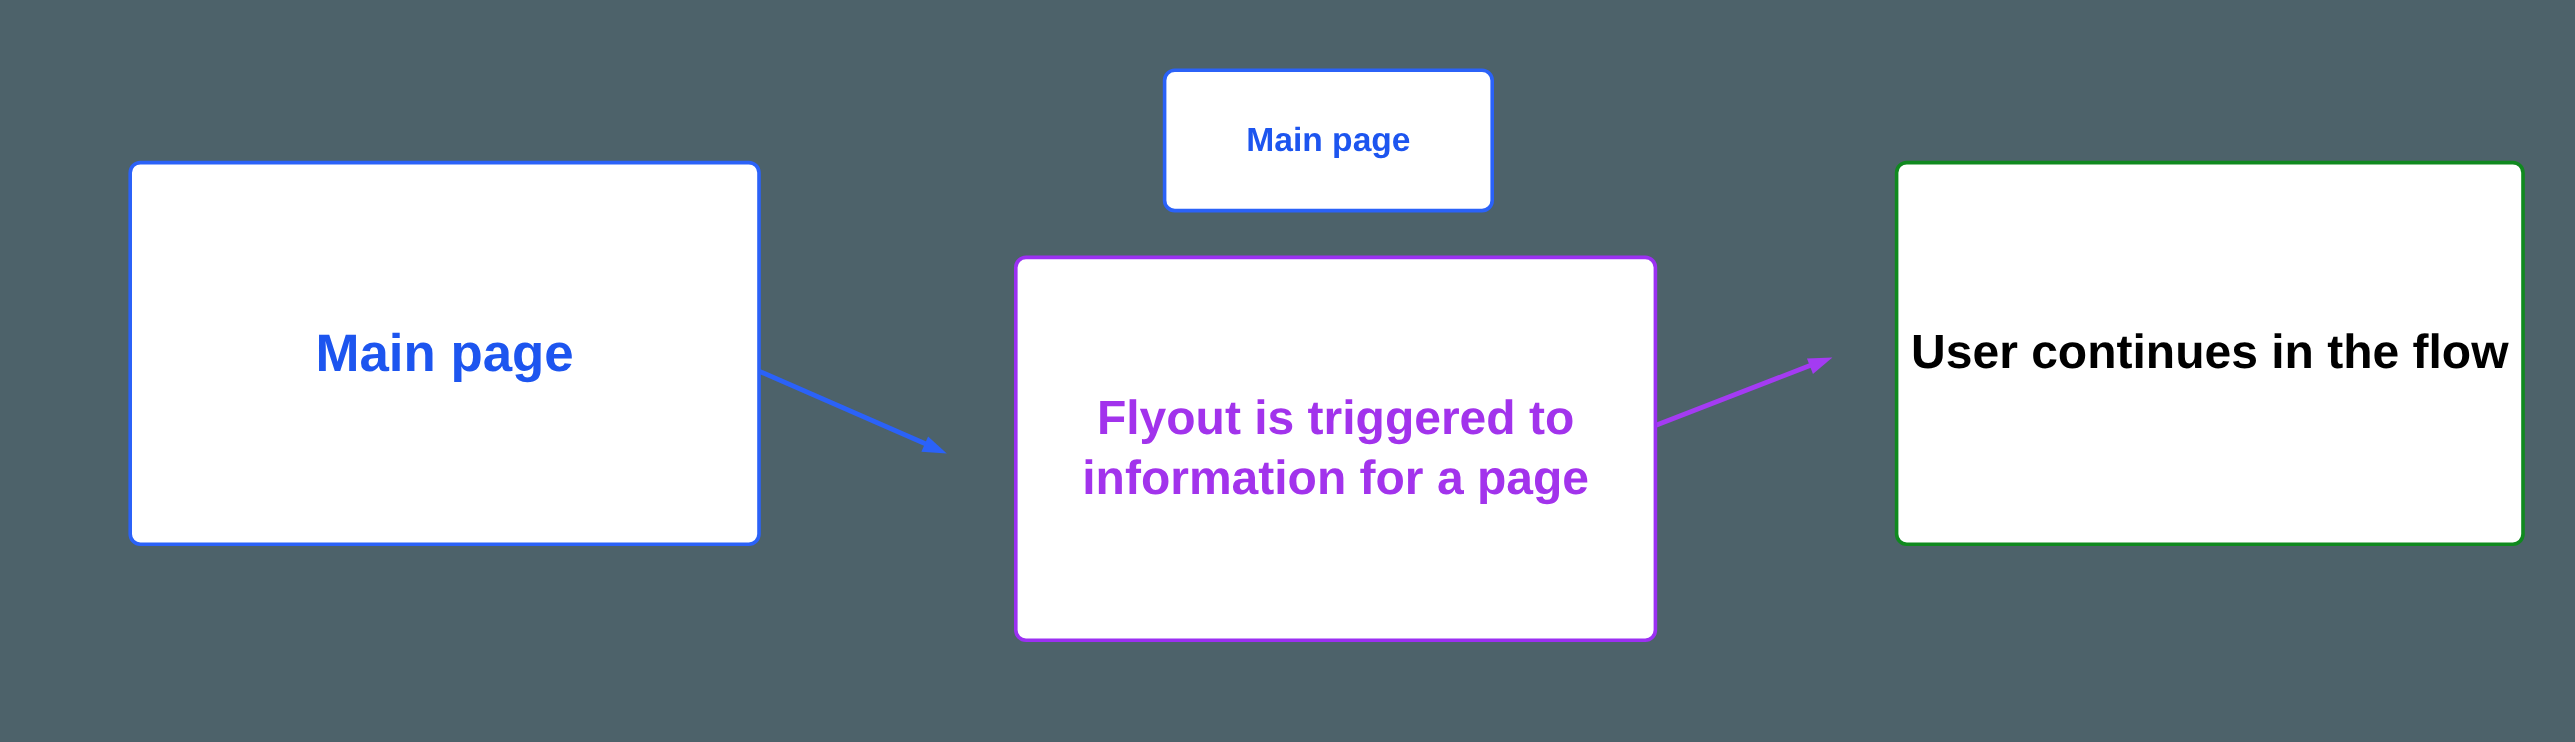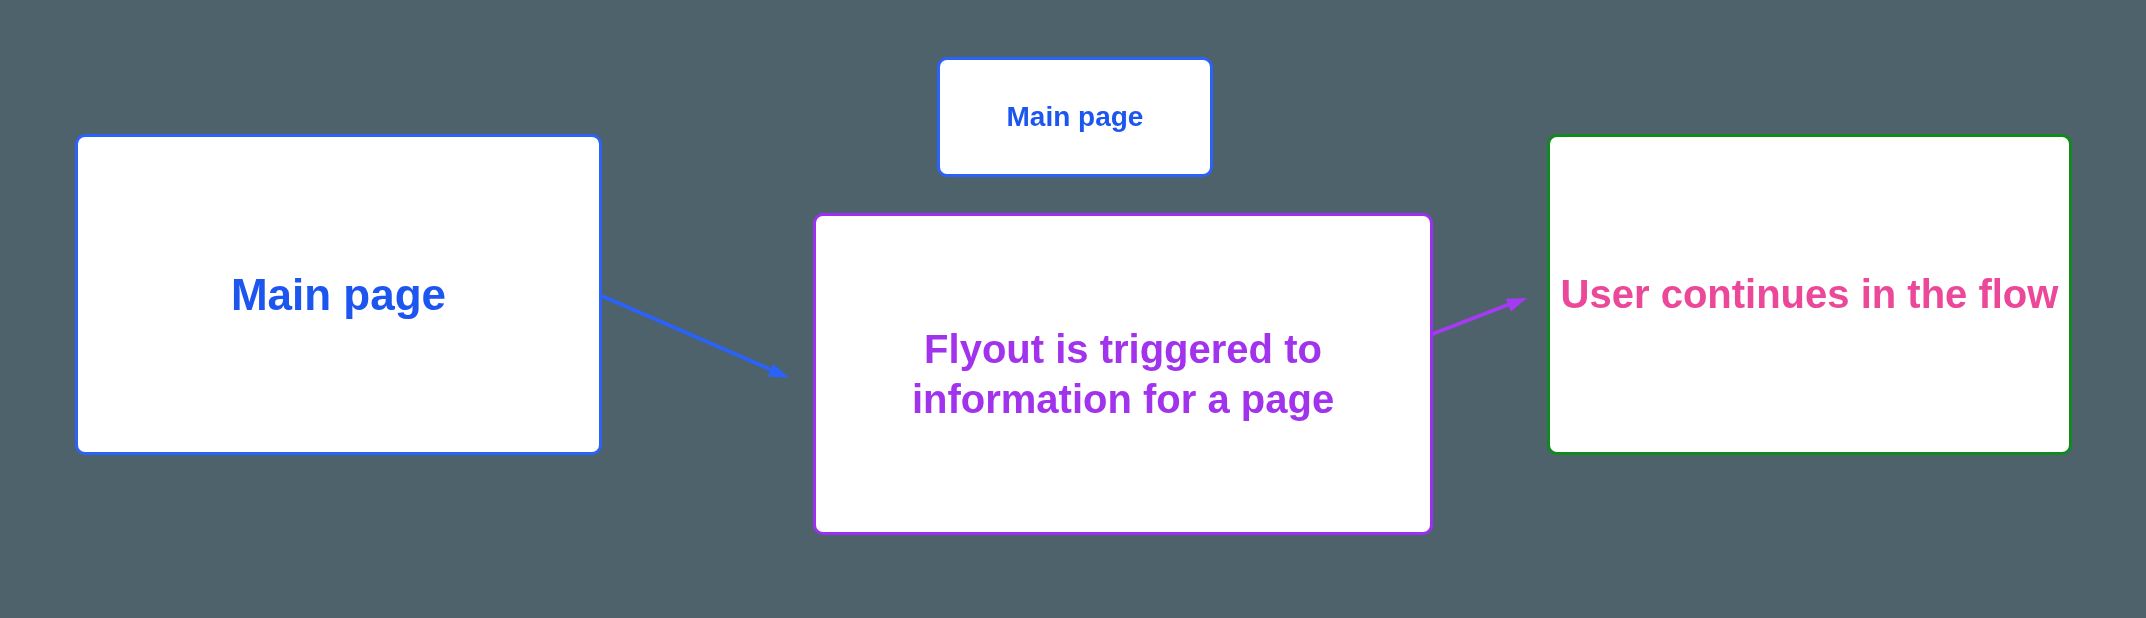--- a/index.html
+++ b/index.html
@@ -14,44 +14,45 @@
     position:absolute;
     background:#ffffff;
     border-radius:10px;
     display:flex;
     flex-direction:column;
     align-items:center;
     justify-content:center;
     text-align:center;
     font-weight:bold;
     box-sizing:border-box;
+    margin-left:32px;
   }
   .node-main{
     left:75px;top:134px;width:527px;height:321px;
     border:3px solid #2b62f8;
     color:#1d55ef;
     font-size:44px;
   }
   .node-main-small{
     left:937px;top:57px;width:276px;height:120px;
     border:3px solid #2b62f8;
     color:#1d55ef;
     font-size:28px;
   }
   .node-flyout{
-    left:813px;top:213px;width:620px;height:322px;
+    left:813px;top:213px;width:536px;height:322px;
     border:3px solid #9b30f2;
     color:#a233ec;
     font-size:40px;
     line-height:50px;
   }
   .node-continue{
     left:1547px;top:134px;width:525px;height:321px;
     border:3px solid #10891f;
-    color:#ec4899;
+    color:#000000;
     font-size:40px;
   }
   .arrows{
     position:absolute;left:0;top:0;width:2146px;height:618px;
     pointer-events:none;
   }
 </style>
 </head>
 <body>
 

